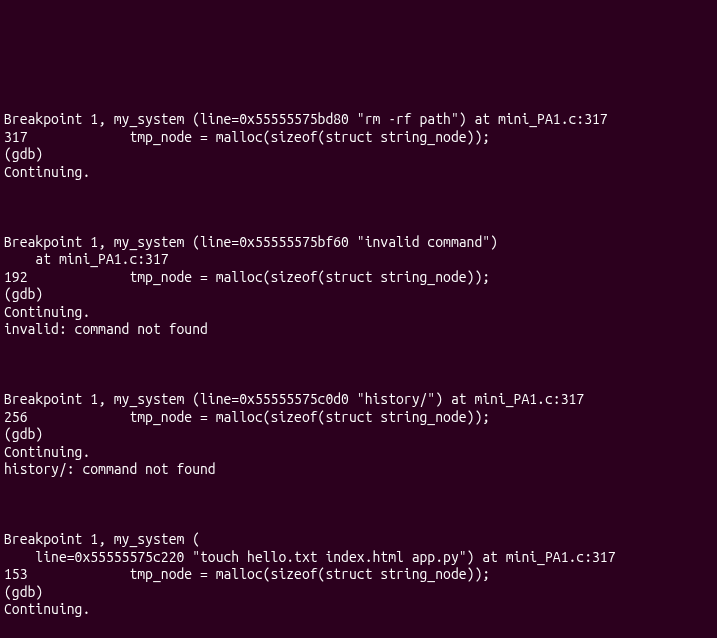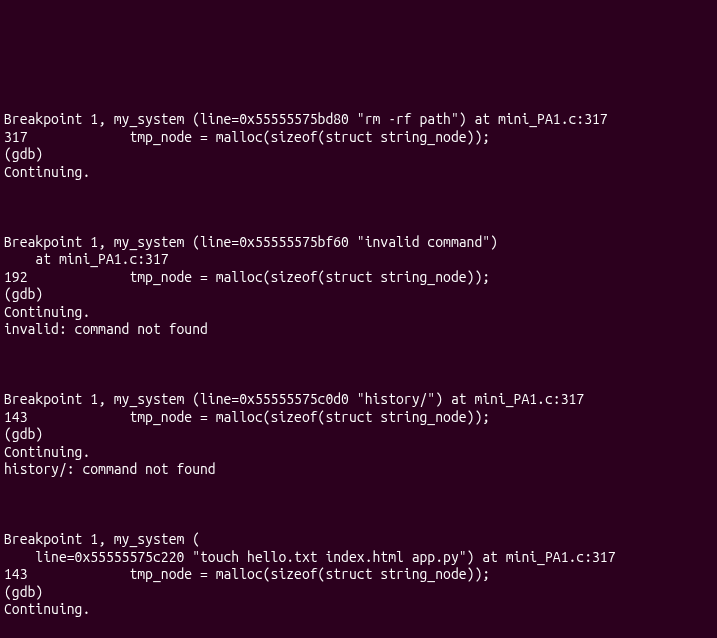--- a/index.html
+++ b/index.html
@@ -29,28 +29,28 @@
 Continuing.</div>
   <div>
 Breakpoint 1, my_system (line=0x55555575bf60 "invalid command")
     at mini_PA1.c:317
 192             tmp_node = malloc(sizeof(struct string_node));
 (gdb)
 Continuing.
 invalid: command not found</div>
   <div>
 Breakpoint 1, my_system (line=0x55555575c0d0 "history/") at mini_PA1.c:317
-143             tmp_node = malloc(sizeof(struct string_node));
+256             tmp_node = malloc(sizeof(struct string_node));
 (gdb)
 Continuing.
 history/: command not found</div>
   <div>
 Breakpoint 1, my_system (
     line=0x55555575c220 "touch hello.txt index.html app.py") at mini_PA1.c:317
-143             tmp_node = malloc(sizeof(struct string_node));
+153             tmp_node = malloc(sizeof(struct string_node));
 (gdb)
 Continuing.</div>
   
   
   
 </div>
 
 
 
 

